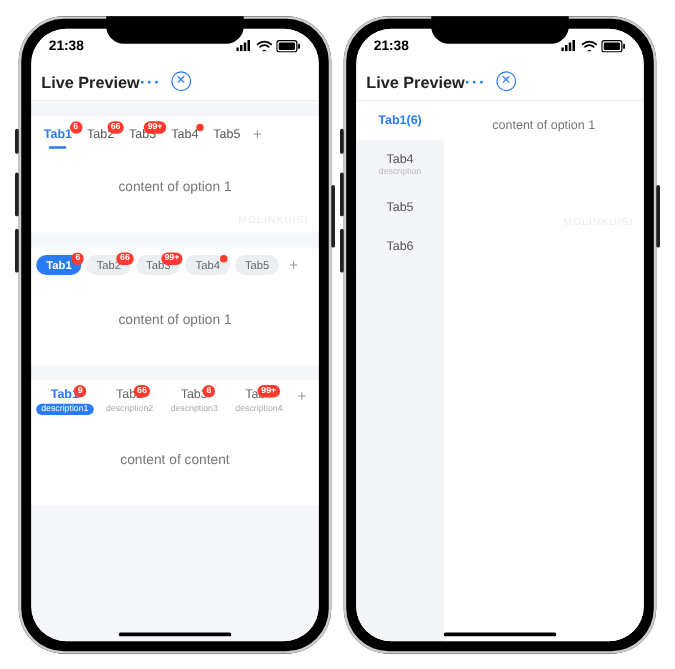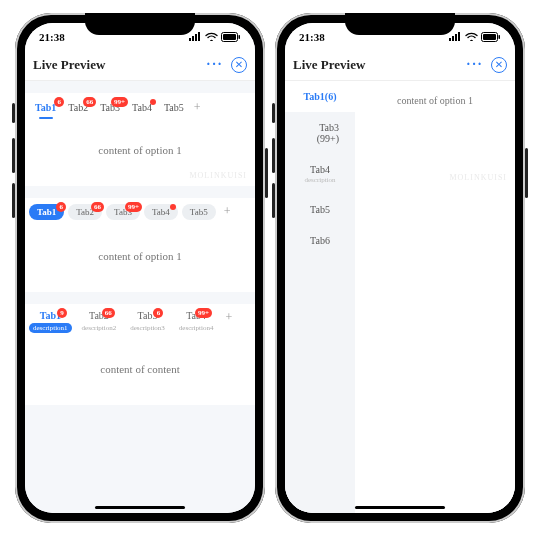--- a/index.html
+++ b/index.html
@@ -14,21 +14,20 @@
     padding: 10px;
   }
   .phone {
     width: 250px;
     height: 510px;
     background: #000;
     border-radius: 36px;
     padding: 10px;
     position: relative;
     box-shadow: 0 0 0 2px #ccc inset;
-    font-family: Liberation Serif, serif;
   }
   .phone::before {
     content: "";
     position: absolute;
     top: 0;
     left: 50%;
     transform: translateX(-50%);
     width: 110px;
     height: 22px;
     background: #000;
@@ -60,21 +59,21 @@
     font-weight: 600;
     color: #000;
     background: #fff;
   }
   .status-right { display: flex; align-items: center; gap: 3px; }
   .status-right svg { display: block; }
   .header {
     height: 30px;
     display: flex;
     align-items: center;
-    justify-content: space-between;
+    justify-content: flex-start;
     padding: 0 8px;
     background: #fff;
     border-bottom: 1px solid #eee;
   }
   .header-title { font-size: 13px; font-weight: 600; color: #222; }
   .header-actions { display: flex; align-items: center; gap: 8px; }
   .dots { color: #2a7bf6; font-size: 14px; letter-spacing: 1px; font-weight: bold; }
   .close-ic {
     width: 16px; height: 16px; border: 1.5px solid #2a7bf6; border-radius: 50%;
     display: flex; align-items: center; justify-content: center;
@@ -277,23 +276,20 @@
       <span class="header-actions">
         <span class="dots">···</span>
         <span class="close-ic">✕</span>
       </span>
     </div>
     <div class="content" style="position:relative">
       <div class="vwrap">
         <div class="vtabs">
           <div class="vtab active">
               <span>Tab1(6)</span>
-            </div>
-          <div class="vtab">
-              <span>Tab3 (99+)</span>
             </div>
           <div class="vtab">
               <span>Tab4</span>
               <span class="vdesc">description</span>
             </div>
           <div class="vtab">
               <span>Tab5</span>
             </div>
           <div class="vtab">
               <span>Tab6</span>

